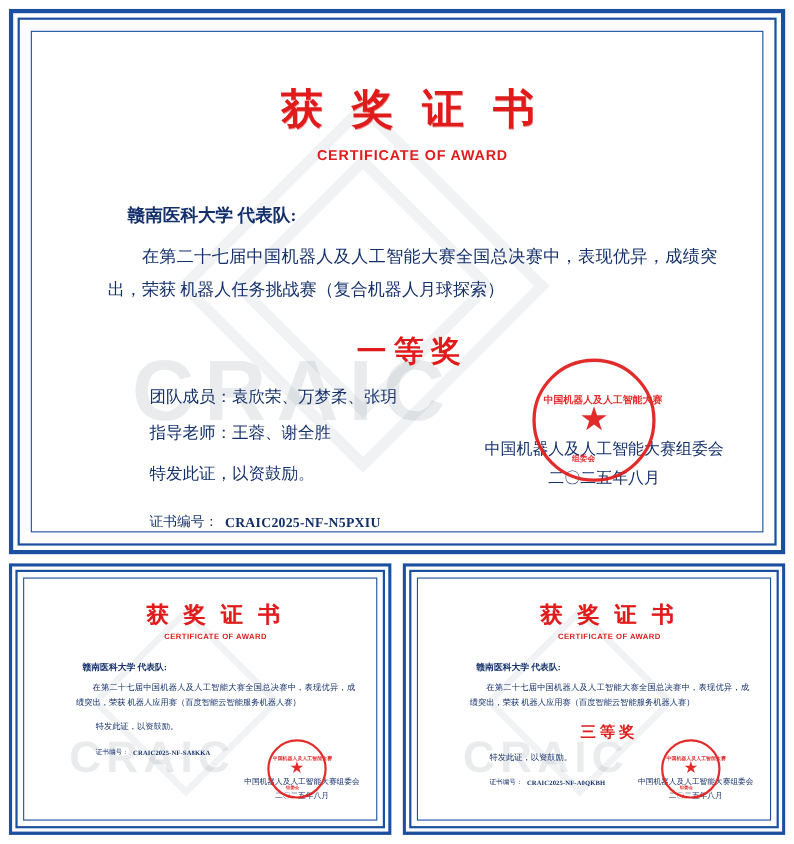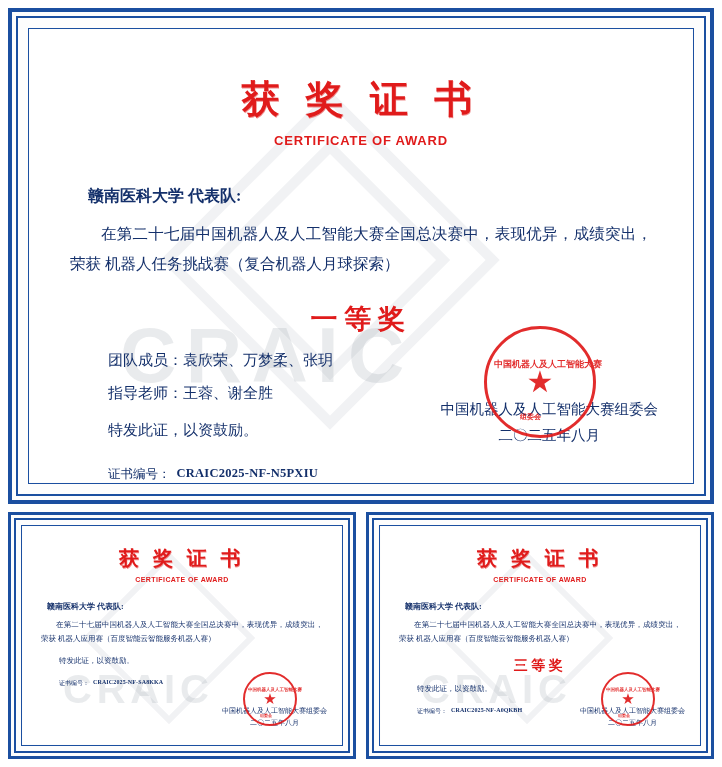--- a/index.html
+++ b/index.html
@@ -85,20 +85,21 @@
     position: absolute;
     border: 10px solid rgba(120,130,145,0.10);
     transform: rotate(45deg);
   }
 
   
   .content {
     position: absolute;
     inset: 0;
     padding: 0;
+    margin-left: 28px;
   }
   .title-cn {
     text-align: center;
     color: #e01b1b;
     font-weight: bold;
     font-family: "Liberation Serif", "DejaVu Serif", serif;
     letter-spacing: 0.22em;
     text-shadow: 0.5px 0.5px 0 rgba(224,27,27,0.5);
   }
   .title-en {
@@ -115,21 +116,21 @@
     text-align: justify;
   }
   .prize {
     text-align: center;
     color: #e01b1b;
     font-weight: bold;
     letter-spacing: 0.25em;
   }
   .serial-row {
     display: flex;
-    align-items: flex-start;
+    align-items: flex-end;
   }
   .serial-label { color: #14306b; }
   .serial-value { color: #14306b; font-weight: bold; font-family: "Liberation Serif", serif; letter-spacing: 0.02em;}
 
   .sign-block {
     position: absolute;
     text-align: center;
     color: #14306b;
   }
 

